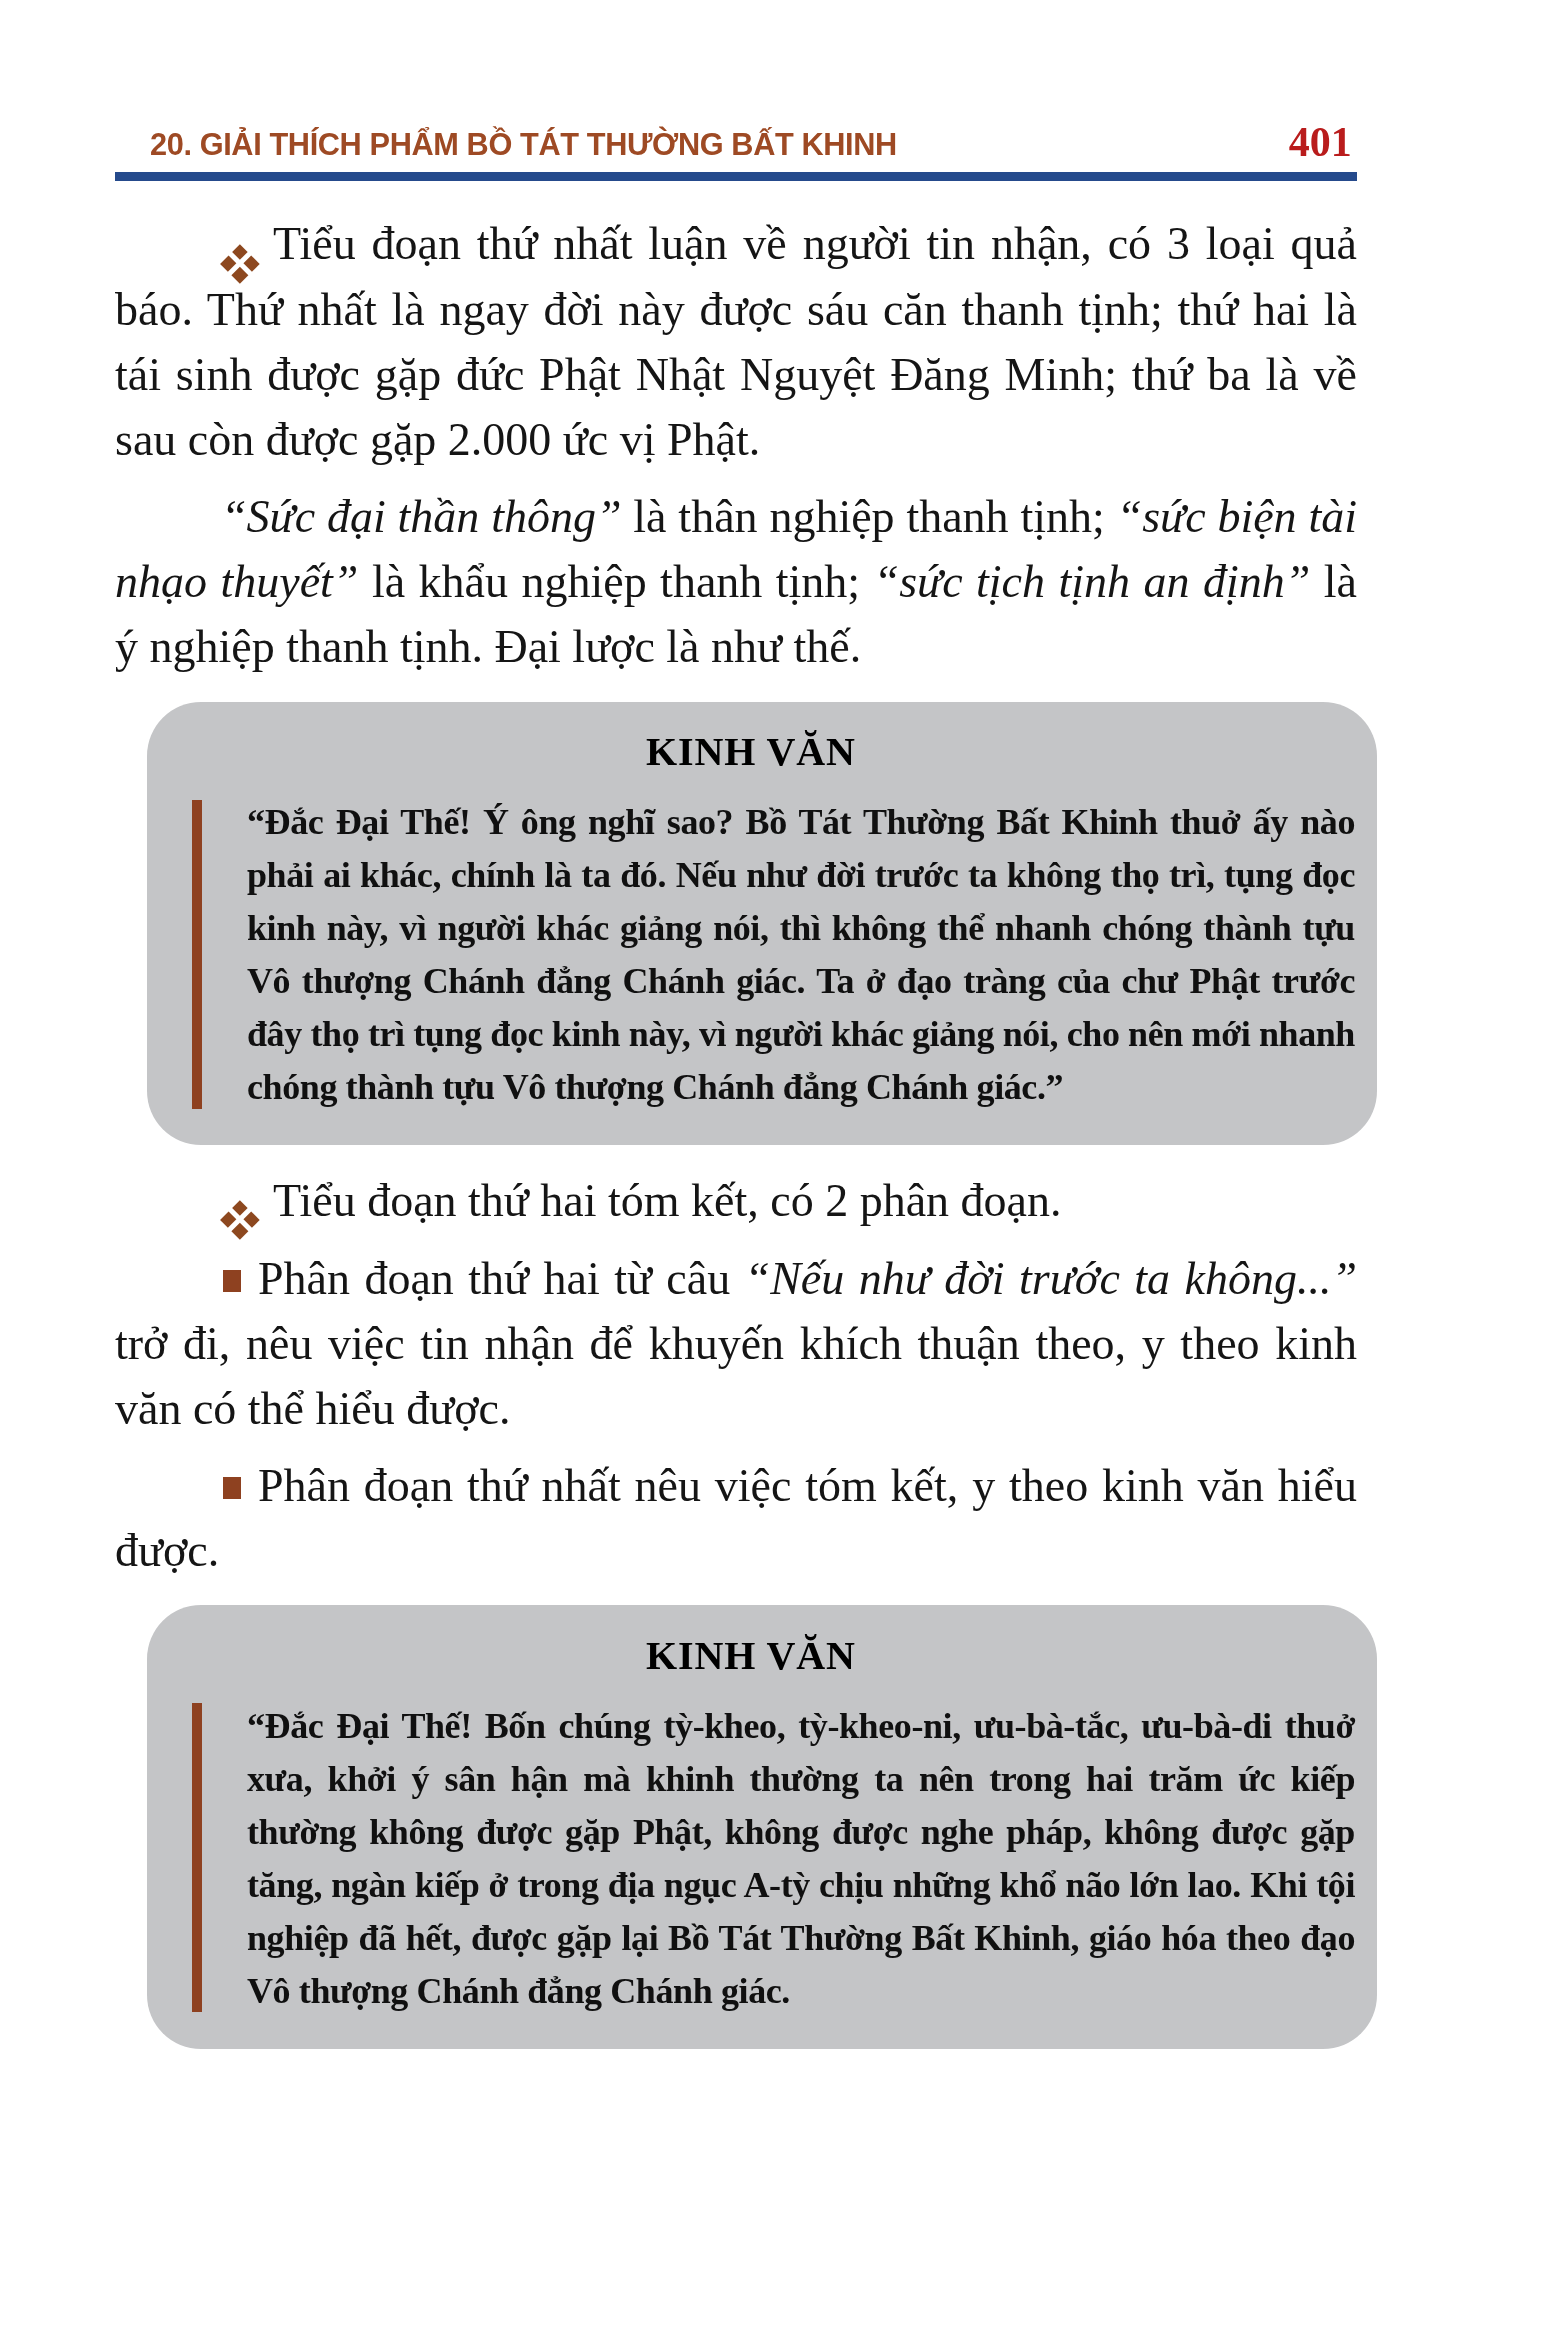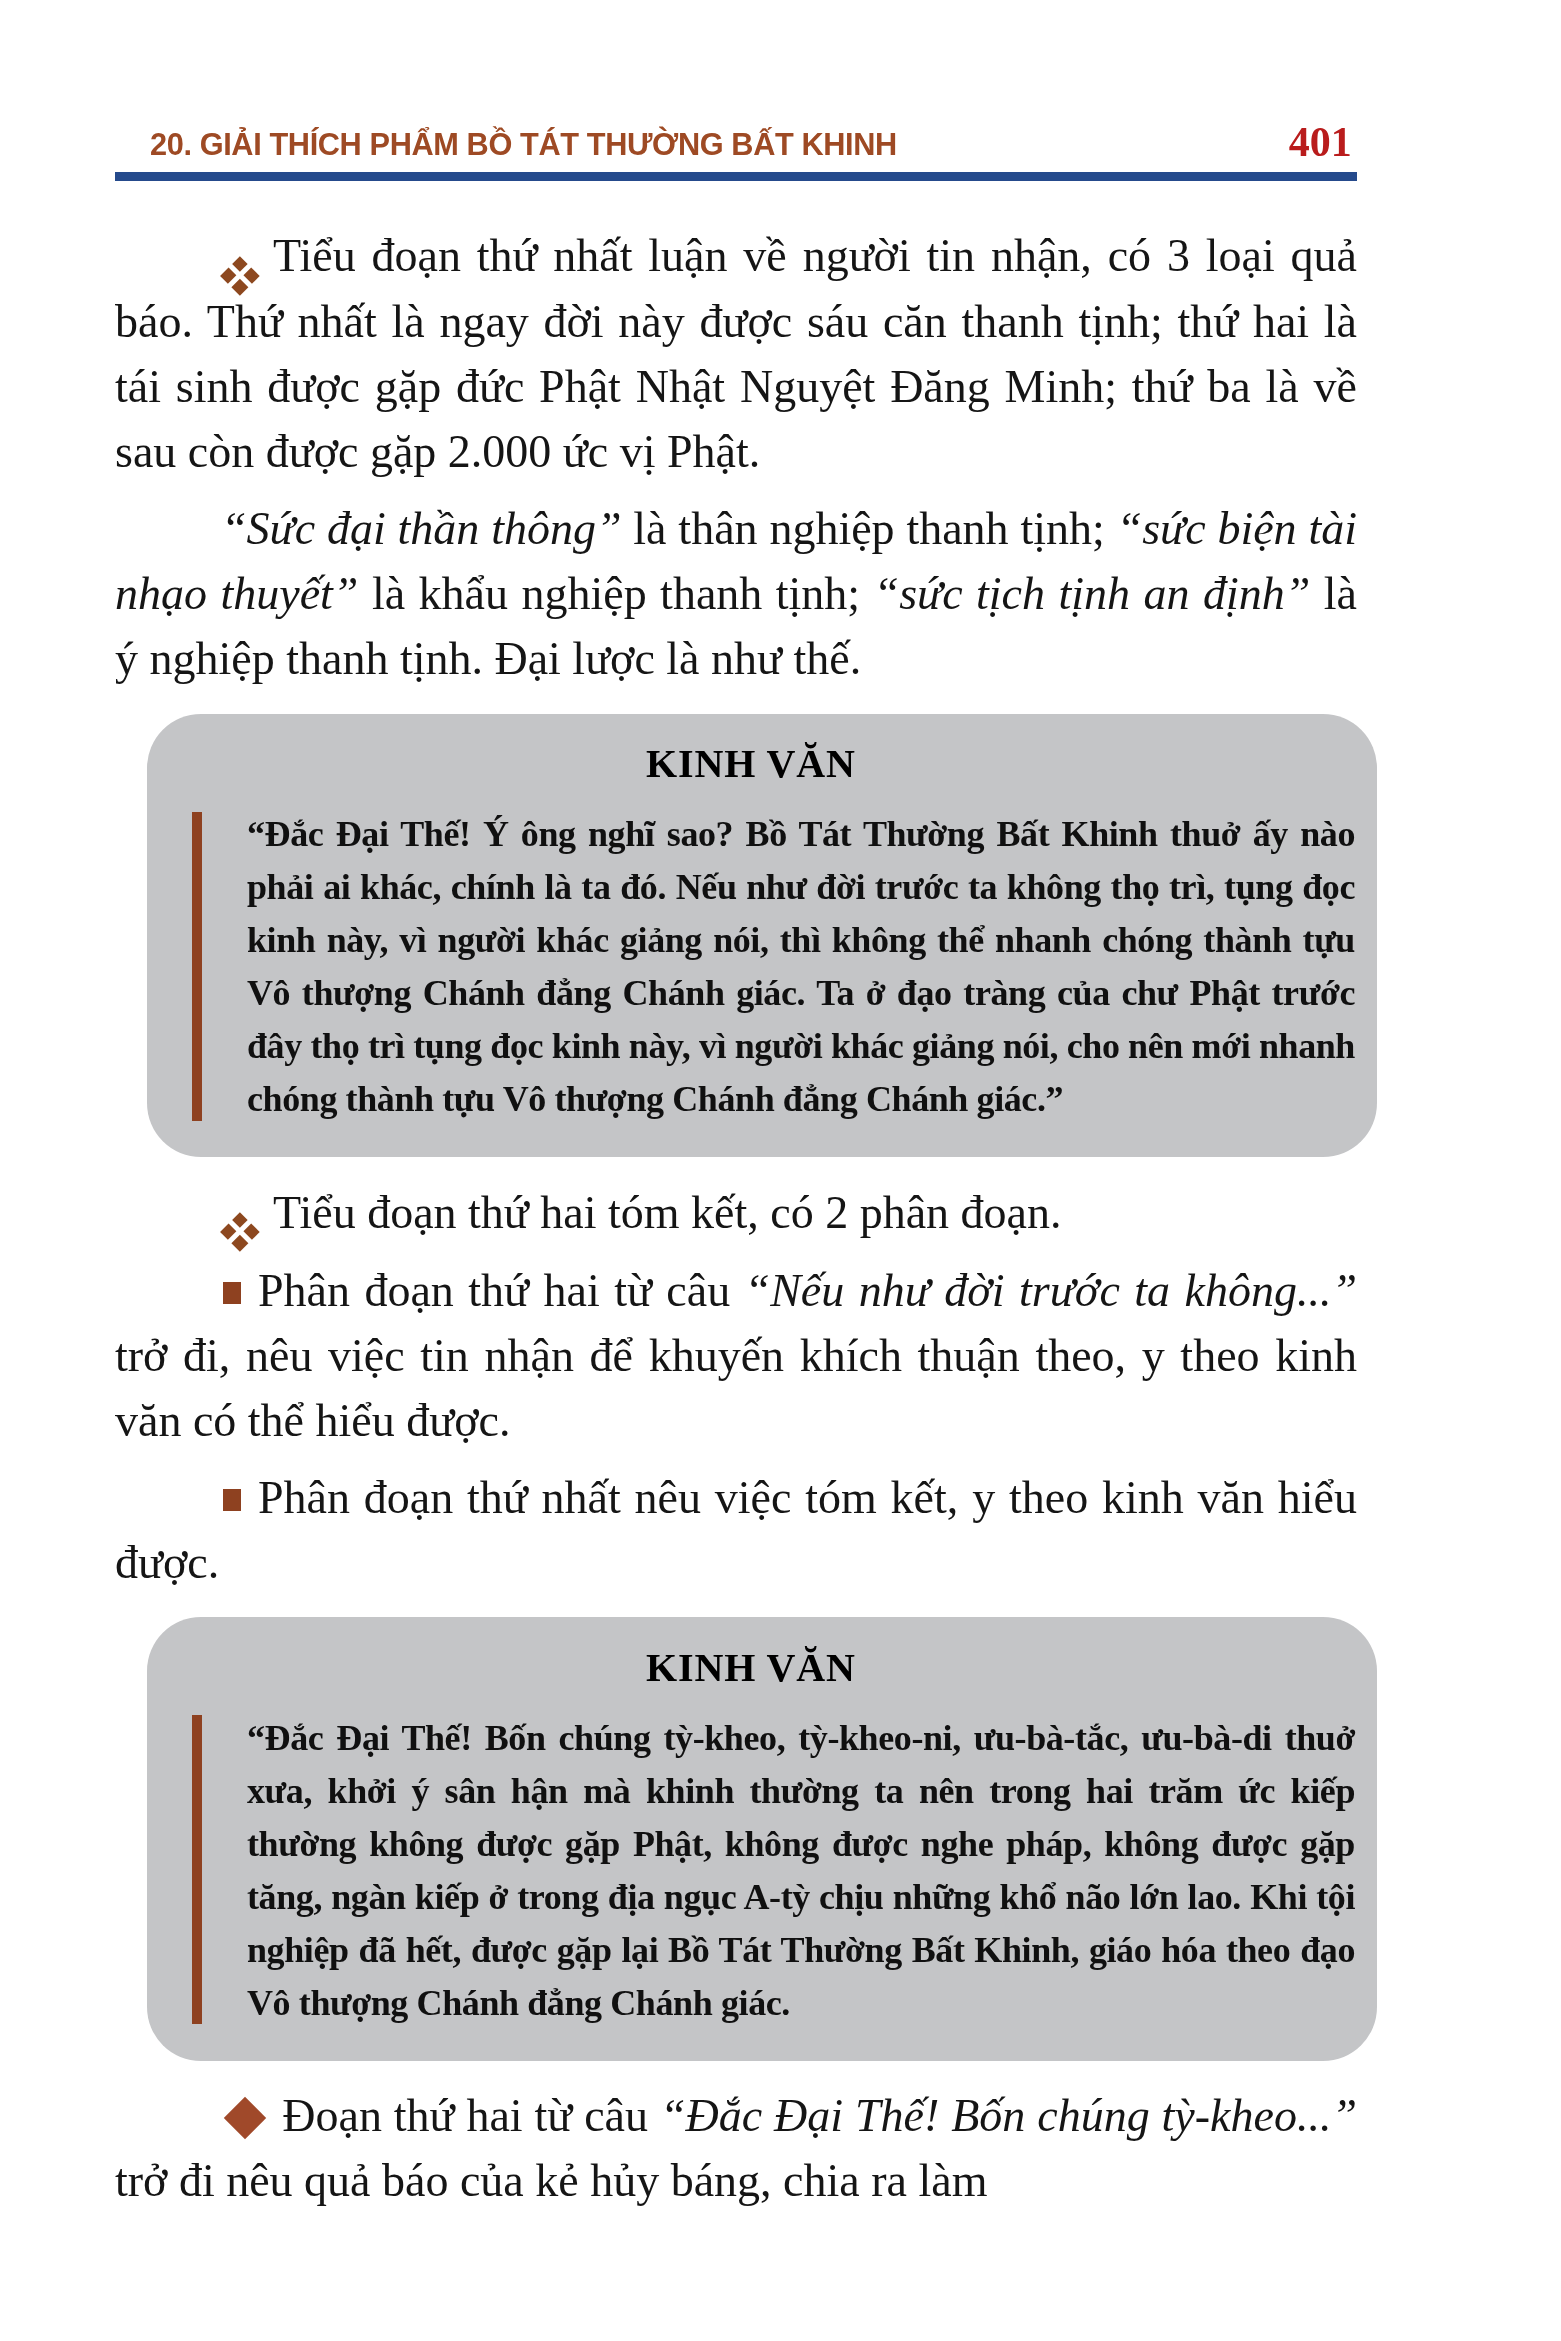--- a/index.html
+++ b/index.html
@@ -21,21 +21,21 @@
   .hdr{display:flex;justify-content:space-between;align-items:flex-end;padding:0 5.2px 0 35px;}
   .chapter{font-family:"Liberation Sans","DejaVu Sans",sans-serif;font-weight:700;
            font-size:32px;letter-spacing:-0.4px;color:var(--accent-brown);
            transform:scaleX(.96);transform-origin:left bottom;white-space:nowrap;}
   .pagenum{font-family:Liberation Serif, serif;font-weight:700;
            font-size:42px;color:#b91c1c;line-height:1;}
   .rule{height:9.5px;background:var(--rule-blue);margin-top:8.7px;}
 
   
   p.body{font-size:46px;line-height:65px;text-align:justify;text-indent:106px;}
-  p.body.first{margin-top:42px;}
+  p.body.first{margin-top:30px;}
   p.body + p.body{margin-top:12px;}
   .seg-n{font-style:normal;}
   .seg-i{font-style:italic;}
 
   
   .quad{display:inline-grid;grid-template-columns:11.3px 11.3px;grid-template-rows:11.3px 11.3px;
         gap:5.2px;transform:rotate(45deg);margin:0 19px 0 5.2px;vertical-align:-1.7px;}
   .quad i{background:var(--bullet-brown);display:block;}
   .sq{display:inline-block;width:18px;height:22.6px;background:var(--bar-red);
       margin:0 17.3px 0 1.7px;vertical-align:1.7px;}
@@ -92,16 +92,15 @@
   <p class="body"><span class="sq"></span><span><span class="seg-n">Phân đoạn thứ nhất nêu việc tóm kết, y theo kinh văn hiểu được.</span></span></p>
 
   <section class="kinhvan">
     <h2 class="kv-title">KINH VĂN</h2>
     <div class="kv-quote">
       <span class="kv-bar"></span>
       <p class="kv-text">“Đắc Đại Thế! Bốn chúng tỳ-kheo, tỳ-kheo-ni, ưu-bà-tắc, ưu-bà-di thuở xưa, khởi ý sân hận mà khinh thường ta nên trong hai trăm ức kiếp thường không được gặp Phật, không được nghe pháp, không được gặp tăng, ngàn kiếp ở trong địa ngục A-tỳ chịu những khổ não lớn lao. Khi tội nghiệp đã hết, được gặp lại Bồ Tát Thường Bất Khinh, giáo hóa theo đạo Vô thượng Chánh đẳng Chánh giác.</p>
     </div>
   </section>
 
-  <p class="body"><span class="dia"></span><span><span class="seg-n">Đoạn thứ hai từ câu </span><span class="seg-i">“Đắc Đại Thế! Bốn chúng tỳ-kheo...” </span><span class="seg-n">trở đi nêu quả báo của kẻ hủy báng, chia ra làm</span></span></p>
 
 </div>
 
 
 </body></html>

